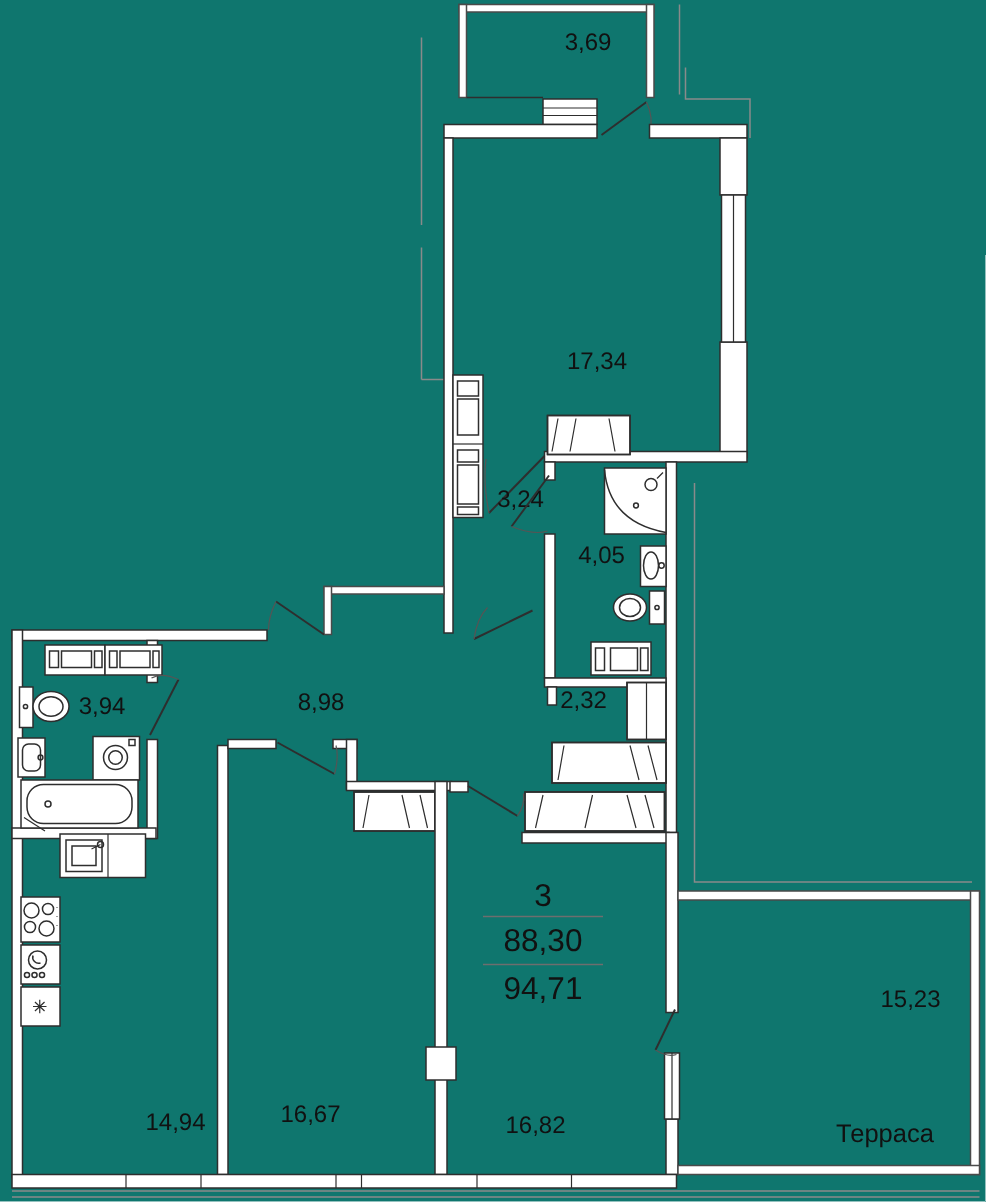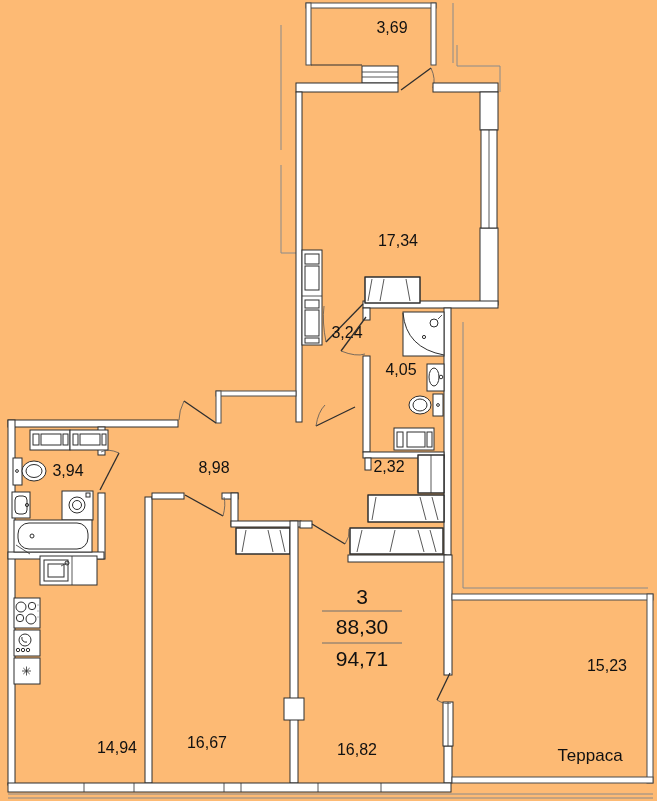--- a/index.html
+++ b/index.html
@@ -1,16 +1,16 @@
 <!DOCTYPE html>
 <html><head>
 <meta charset="utf-8">
 <style>
   html,body{margin:0;padding:0;background:#ffffff;}
-  .stage{width:657px;height:801px;position:relative;background:#fdba74;overflow:hidden;}
+  .stage{width:657px;height:801px;position:relative;background:#0f766e;overflow:hidden;}
   svg{display:block;}
   .wall{fill:#ffffff;stroke:#2e2e2e;stroke-width:1;}
   .twall{fill:#ffffff;stroke:#4a4a4a;stroke-width:1;}
   .ln{stroke:#2e2e2e;stroke-width:1;fill:none;}
   .thin{stroke:#8a8a8a;stroke-width:1;fill:none;}
   .fx{fill:#ffffff;stroke:#2e2e2e;stroke-width:1;}
   .fxl{fill:none;stroke:#2e2e2e;stroke-width:1;}
   .leaf{stroke:#2e2e2e;stroke-width:1.3;fill:none;}
   .arc{stroke:#555;stroke-width:0.8;fill:none;}
   .hd{stroke:#2e2e2e;stroke-width:0.8;fill:none;}

